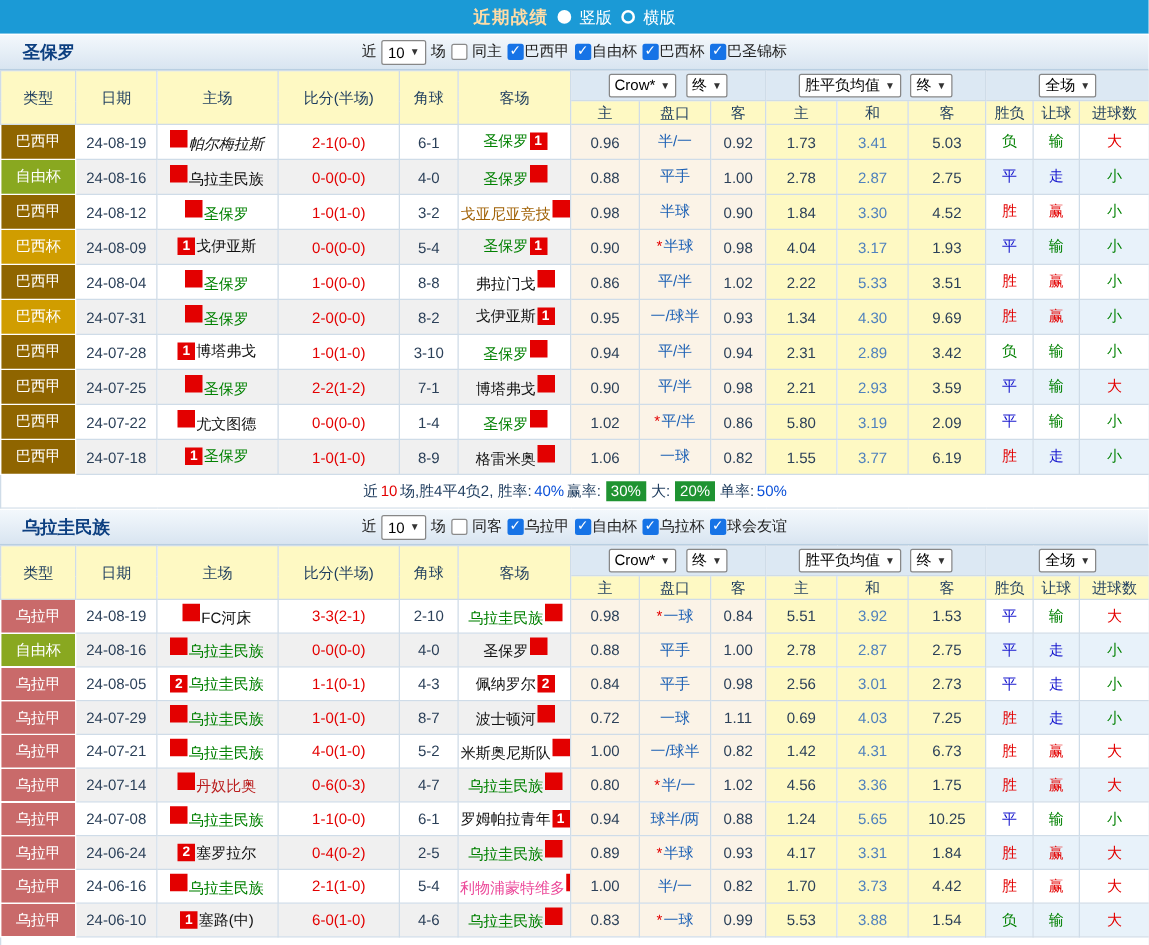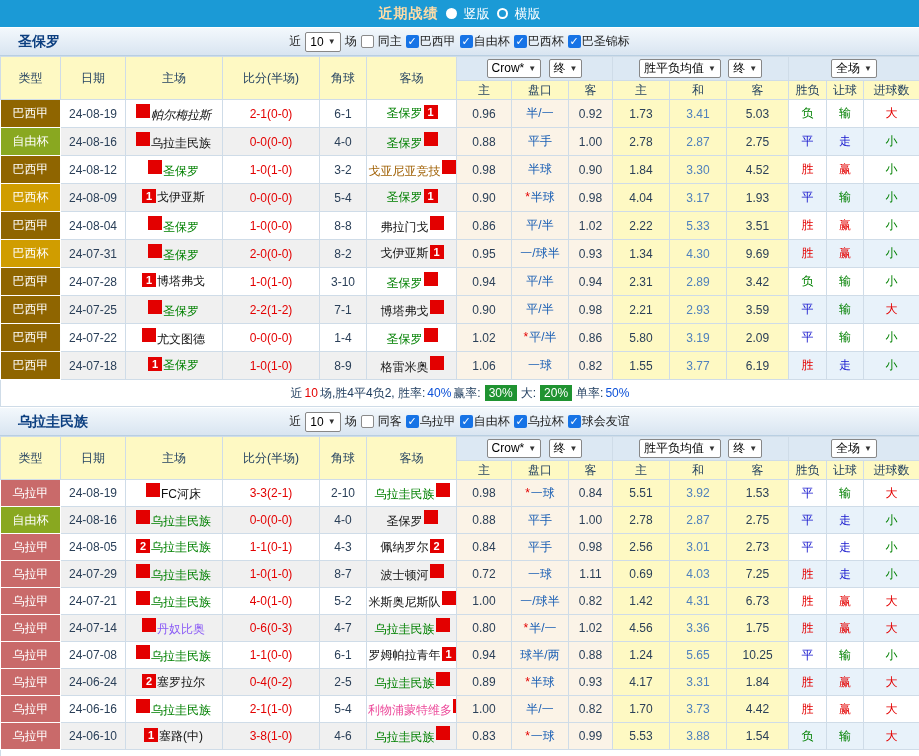--- a/index.html
+++ b/index.html
@@ -534,21 +534,21 @@
     <td class="mn num">1.42</td>
     <td class="mn num mid">4.31</td>
     <td class="mn num">6.73</td>
     <td class="rs" style="color: rgb(227, 0, 0);">胜</td>
     <td class="rs" style="color: rgb(227, 0, 0);">赢</td>
     <td class="rs" style="color: rgb(227, 0, 0);">大</td>
   </tr>
       <tr>
     <td class="lg" style="background: rgb(201, 106, 106);">乌拉甲</td>
     <td class="lf dt">24-07-14</td>
-    <td class="lf"><span class="badge" hidden=""></span><span class="tname" style="color: #8b5cf6;">丹奴比奥</span></td>
+    <td class="lf"><span class="badge" hidden=""></span><span class="tname" style="color: #b91c1c;">丹奴比奥</span></td>
     <td class="lf sc">0-6(0-3)</td>
     <td class="lf dt">4-7</td>
     <td class="lf"><span class="tname" style="color: rgb(1, 128, 1);">乌拉圭民族</span><span class="badge" hidden=""></span></td>
     <td class="od num">0.80</td>
     <td class="od hc"><i class="star">*</i><span>半/一</span></td>
     <td class="od num">1.02</td>
     <td class="mn num">4.56</td>
     <td class="mn num mid">3.36</td>
     <td class="mn num">1.75</td>
     <td class="rs" style="color: rgb(227, 0, 0);">胜</td>
@@ -603,21 +603,21 @@
     <td class="mn num mid">3.73</td>
     <td class="mn num">4.42</td>
     <td class="rs" style="color: rgb(227, 0, 0);">胜</td>
     <td class="rs" style="color: rgb(227, 0, 0);">赢</td>
     <td class="rs" style="color: rgb(227, 0, 0);">大</td>
   </tr>
       <tr>
     <td class="lg" style="background: rgb(201, 106, 106);">乌拉甲</td>
     <td class="lf dt">24-06-10</td>
     <td class="lf"><span class="badge">1</span><span class="tname" style="color: rgb(17, 17, 17);">塞路(中)</span></td>
-    <td class="lf sc">3-8(1-0)</td>
+    <td class="lf sc">6-0(1-0)</td>
     <td class="lf dt">4-6</td>
     <td class="lf"><span class="tname" style="color: rgb(1, 128, 1);">乌拉圭民族</span><span class="badge" hidden=""></span></td>
     <td class="od num">0.83</td>
     <td class="od hc"><i class="star">*</i><span>一球</span></td>
     <td class="od num">0.99</td>
     <td class="mn num">5.53</td>
     <td class="mn num mid">3.88</td>
     <td class="mn num">1.54</td>
     <td class="rs" style="color: rgb(1, 128, 1);">负</td>
     <td class="rs" style="color: rgb(1, 128, 1);">输</td>

